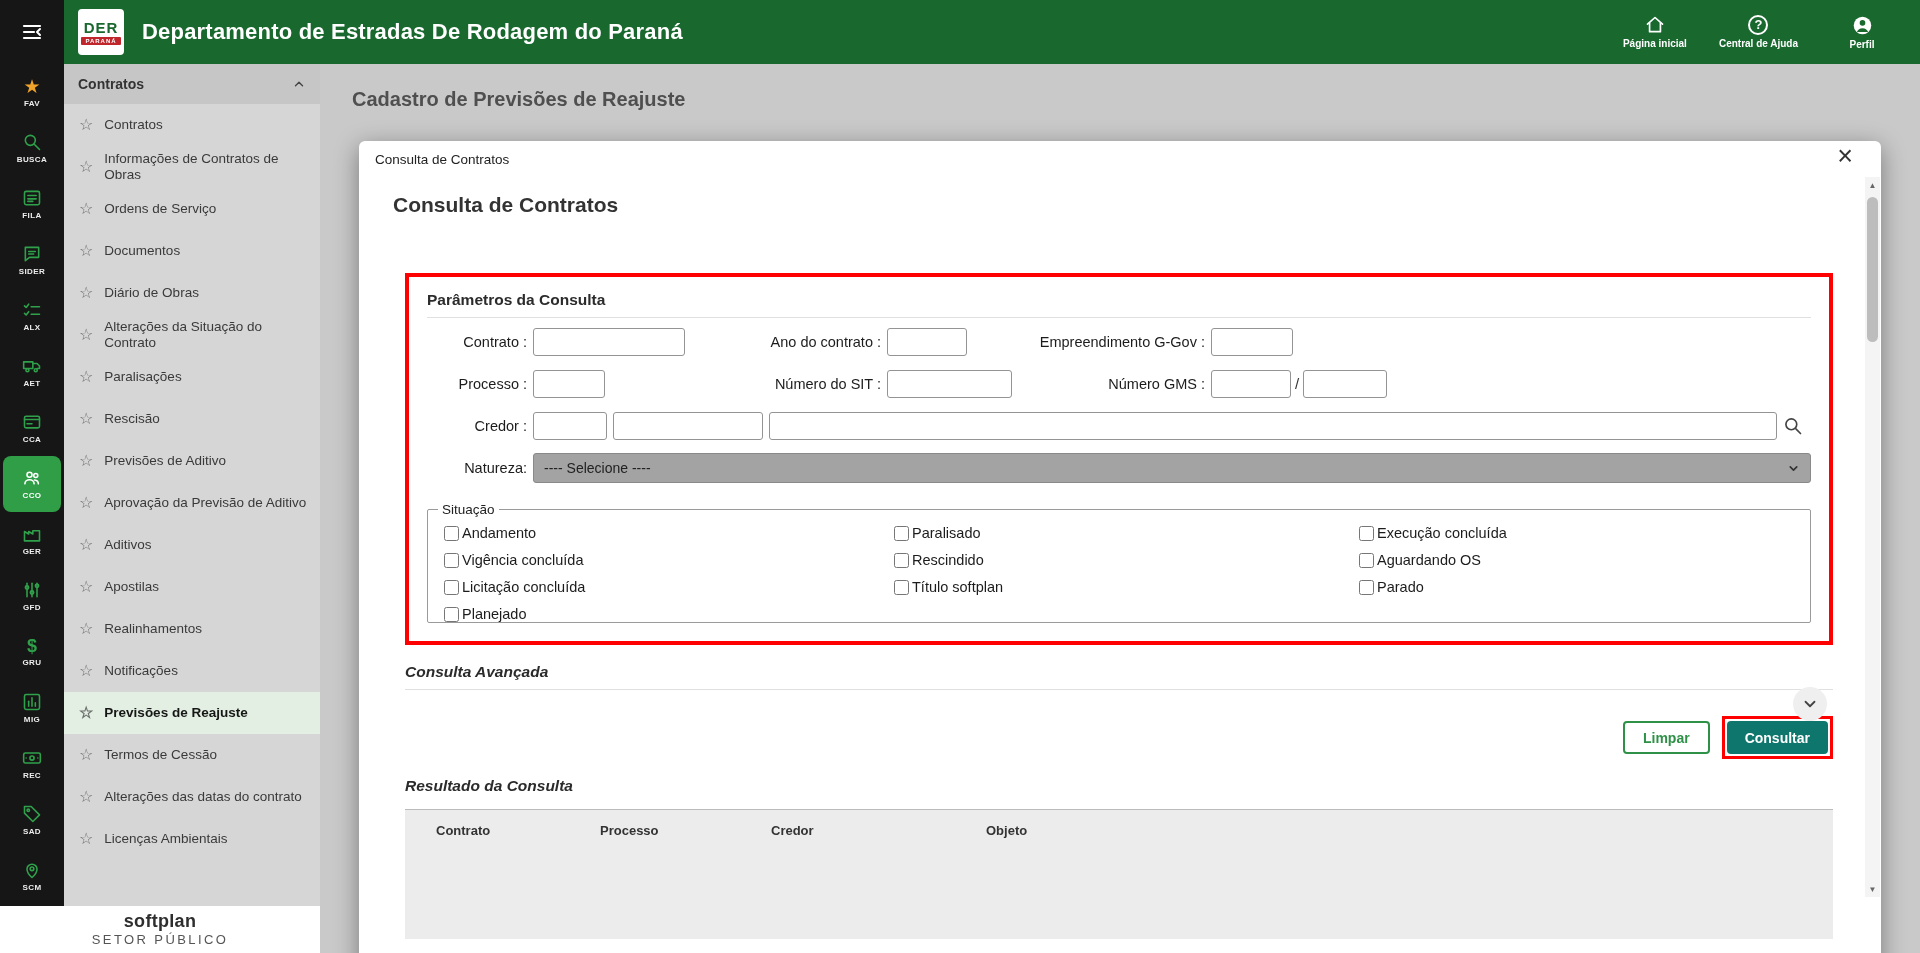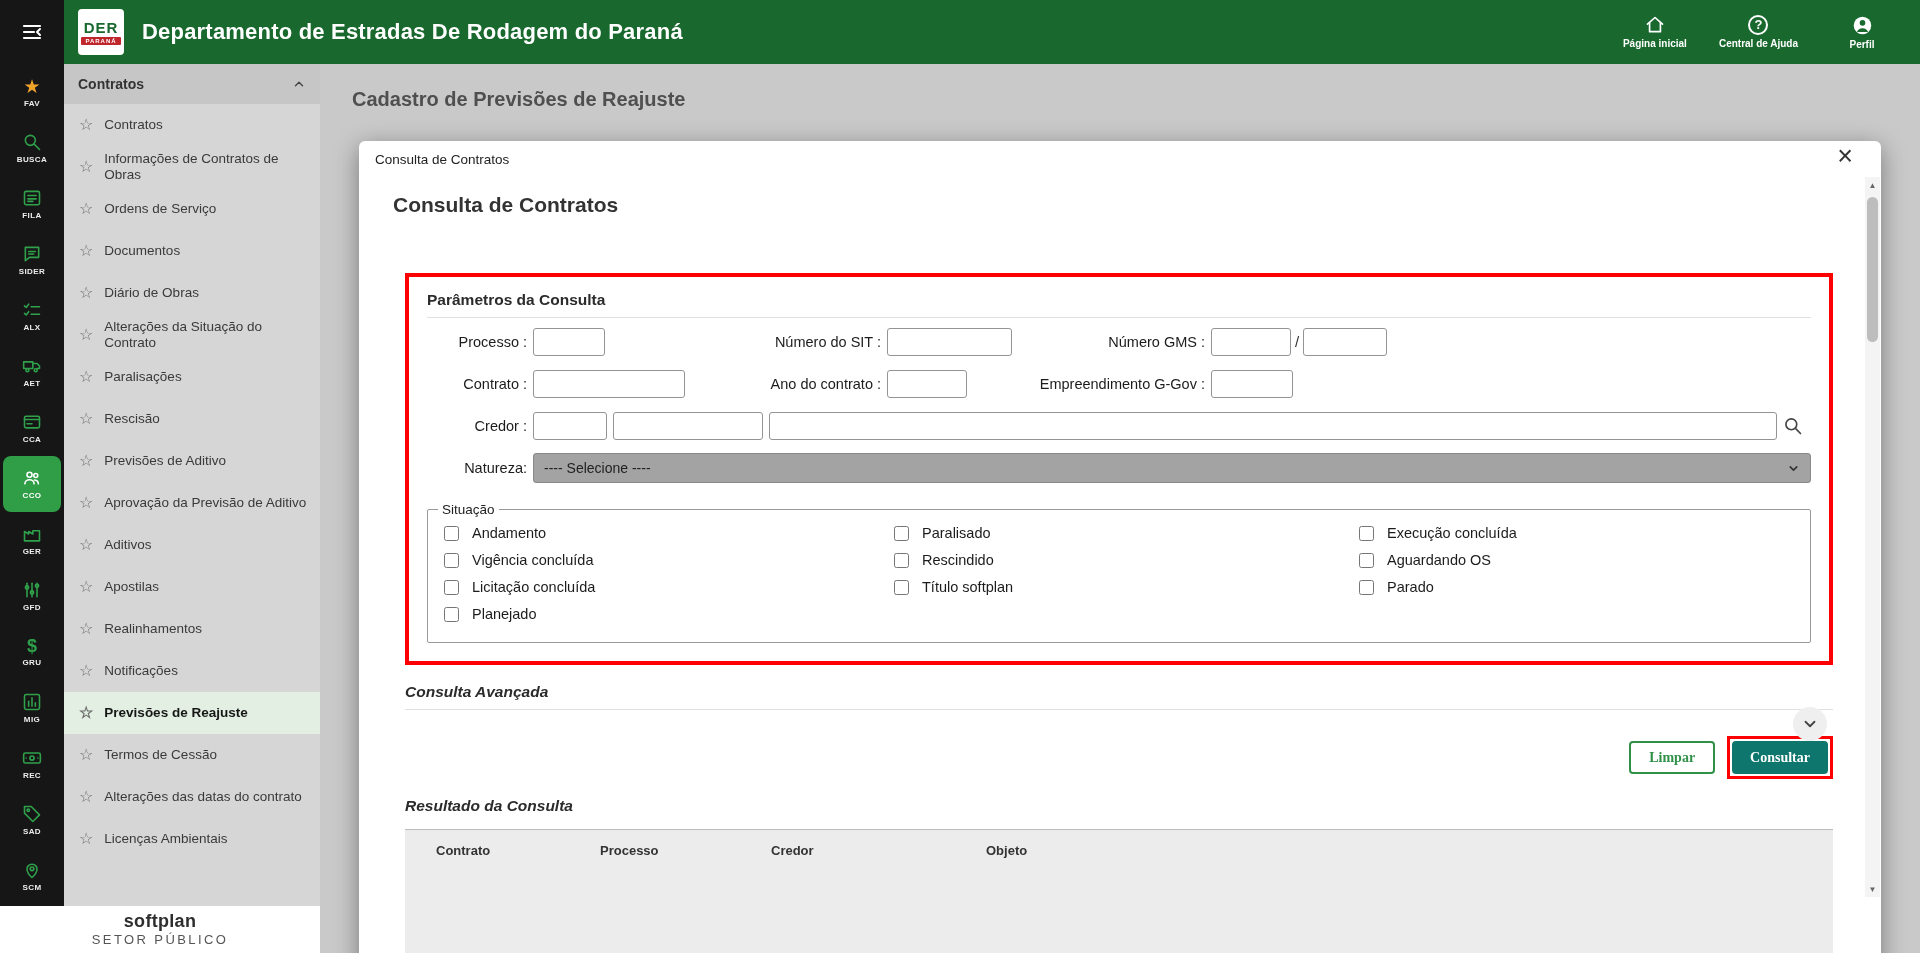--- a/index.html
+++ b/index.html
@@ -65,31 +65,31 @@
   .sit-i { left:460px; width:125px; }
   .gms-i1 { left:784px; width:80px; }
   .gms-slash { position:absolute; left:868px; top:9px; font-size:15px; color:#333; }
   .gms-i2 { left:876px; width:84px; }
   .cred-i1 { left:106px; width:74px; }
   .cred-i2 { left:186px; width:150px; }
   .cred-i3 { left:342px; width:1008px; }
   .cred-search { position:absolute; left:1356px; top:8px; background:none; border:none; cursor:pointer; }
   .fake-select { position:absolute; left:106px; top:3px; width:1278px; height:30px; border:1px solid #8a8a8a; border-radius:3px; background:#a3a3a3; display:flex; align-items:center; justify-content:space-between; padding:0 10px; font-size:14px; color:#222; cursor:pointer; }
 
-  .situacao { margin-top:14px; border:1px solid #9a9a9a; border-radius:2px; padding:8px 14px 20px; width:100%; }
+  .situacao { margin-top:14px; border:1px solid #9a9a9a; border-radius:2px; padding:8px 14px 0; width:100%; }
   .situacao legend { font-size:13.5px; color:#222; padding:0 4px; margin-left:-4px; }
   .chk-grid { display:grid; grid-template-columns:450px 465px auto; row-gap:11px; padding-left:2px; }
-  .chk { display:flex; align-items:center; gap:13px; font-size:14.5px; color:#1c1c1c; }
+  .chk { display:flex; align-items:center; gap:3px; font-size:14.5px; color:#1c1c1c; }
   .chk input { width:15px; height:15px; cursor:pointer; }
 
   .section { margin:18px 0 0 12px; position:relative;font-style:italic; }
   .chev-btn { position:absolute; right:6px; top:24px; width:34px; height:34px; border-radius:50%; border:none; background:#efefef; display:flex; align-items:center; justify-content:center; cursor:pointer; }
 
   .btn-row { display:flex; justify-content:flex-end; align-items:center; gap:12px; margin:26px 0 0 0; }
-  .btn { height:33px; padding:0 18px; font-size:14px; font-weight:bold; border-radius:4px; cursor:pointer; font-family:Liberation Serif, serif; }
+  .btn { height:33px; padding:0 18px; font-size:14px; font-weight:bold; border-radius:4px; cursor:pointer; font-family:Liberation Sans, sans-serif; }
   .btn-limpar { background:#fff; color:#2e9147; border:2px solid #2e9147; }
   .red-wrap { border:3px solid #ff0000; padding:2px; }
   .btn-consultar { background:#0f766e; color:#fff; border:none; }
 
   .results-band { margin:14px 0 0 12px; height:130px; background:#ececec; border-top:1px solid #bbb; display:flex; padding:13px 0 0 31px; }
   .col-h { font-size:13px; font-weight:bold; color:#333; }
   .col-contrato { width:164px; } .col-processo { width:171px; } .col-credor { width:215px; } .col-objeto { flex:1; }
 
   
   .msb { position:absolute; top:36px; right:1px; width:15px; height:720px; background:#f4f4f4; }
@@ -357,37 +357,37 @@
   <button class="modal-close">×</button>
 
   <div class="modal-body">
     <div class="modal-h1">Consulta de Contratos</div>
 
     <div class="annotation-box">
       <div class="sec-h2">Parâmetros da Consulta</div>
       <hr class="sec-hr">
 
       <div class="frow">
+        <span class="fl p-l0">Contrato :</span>
+        <input class="fi p-i0" type="text" style="">
+        <span class="fl p-l1">Ano do contrato :</span>
+        <input class="fi p-i1" type="text" style="">
+        <span class="fl p-l2">Empreendimento G-Gov :</span>
+        <input class="fi p-i2" type="text" style="">
+      </div>
+
+      <div class="frow">
         <span class="fl p-l0">Processo :</span>
         <input class="fi proc-i" type="text" style="">
         <span class="fl p-l1">Número do SIT :</span>
         <input class="fi sit-i" type="text" style="">
         <span class="fl p-l2">Número GMS :</span>
         <input class="fi gms-i1" type="text" style="">
         <span class="gms-slash">/</span>
         <input class="fi gms-i2" type="text" style="">
-      </div>
-
-      <div class="frow">
-        <span class="fl p-l0">Contrato :</span>
-        <input class="fi p-i0" type="text" style="">
-        <span class="fl p-l1">Ano do contrato :</span>
-        <input class="fi p-i1" type="text" style="">
-        <span class="fl p-l2">Empreendimento G-Gov :</span>
-        <input class="fi p-i2" type="text" style="">
       </div>
 
       <div class="frow">
         <span class="fl p-l0">Credor :</span>
         <input class="fi cred-i1" type="text" style="">
         <input class="fi cred-i2" type="text" style="">
         <input class="fi cred-i3" type="text" style="">
         <button class="cred-search">
           <svg width="20" height="20" viewBox="0 0 24 24" fill="none" stroke="#444" stroke-width="2" stroke-linecap="round">
               <circle cx="10" cy="10" r="6.5"></circle>

